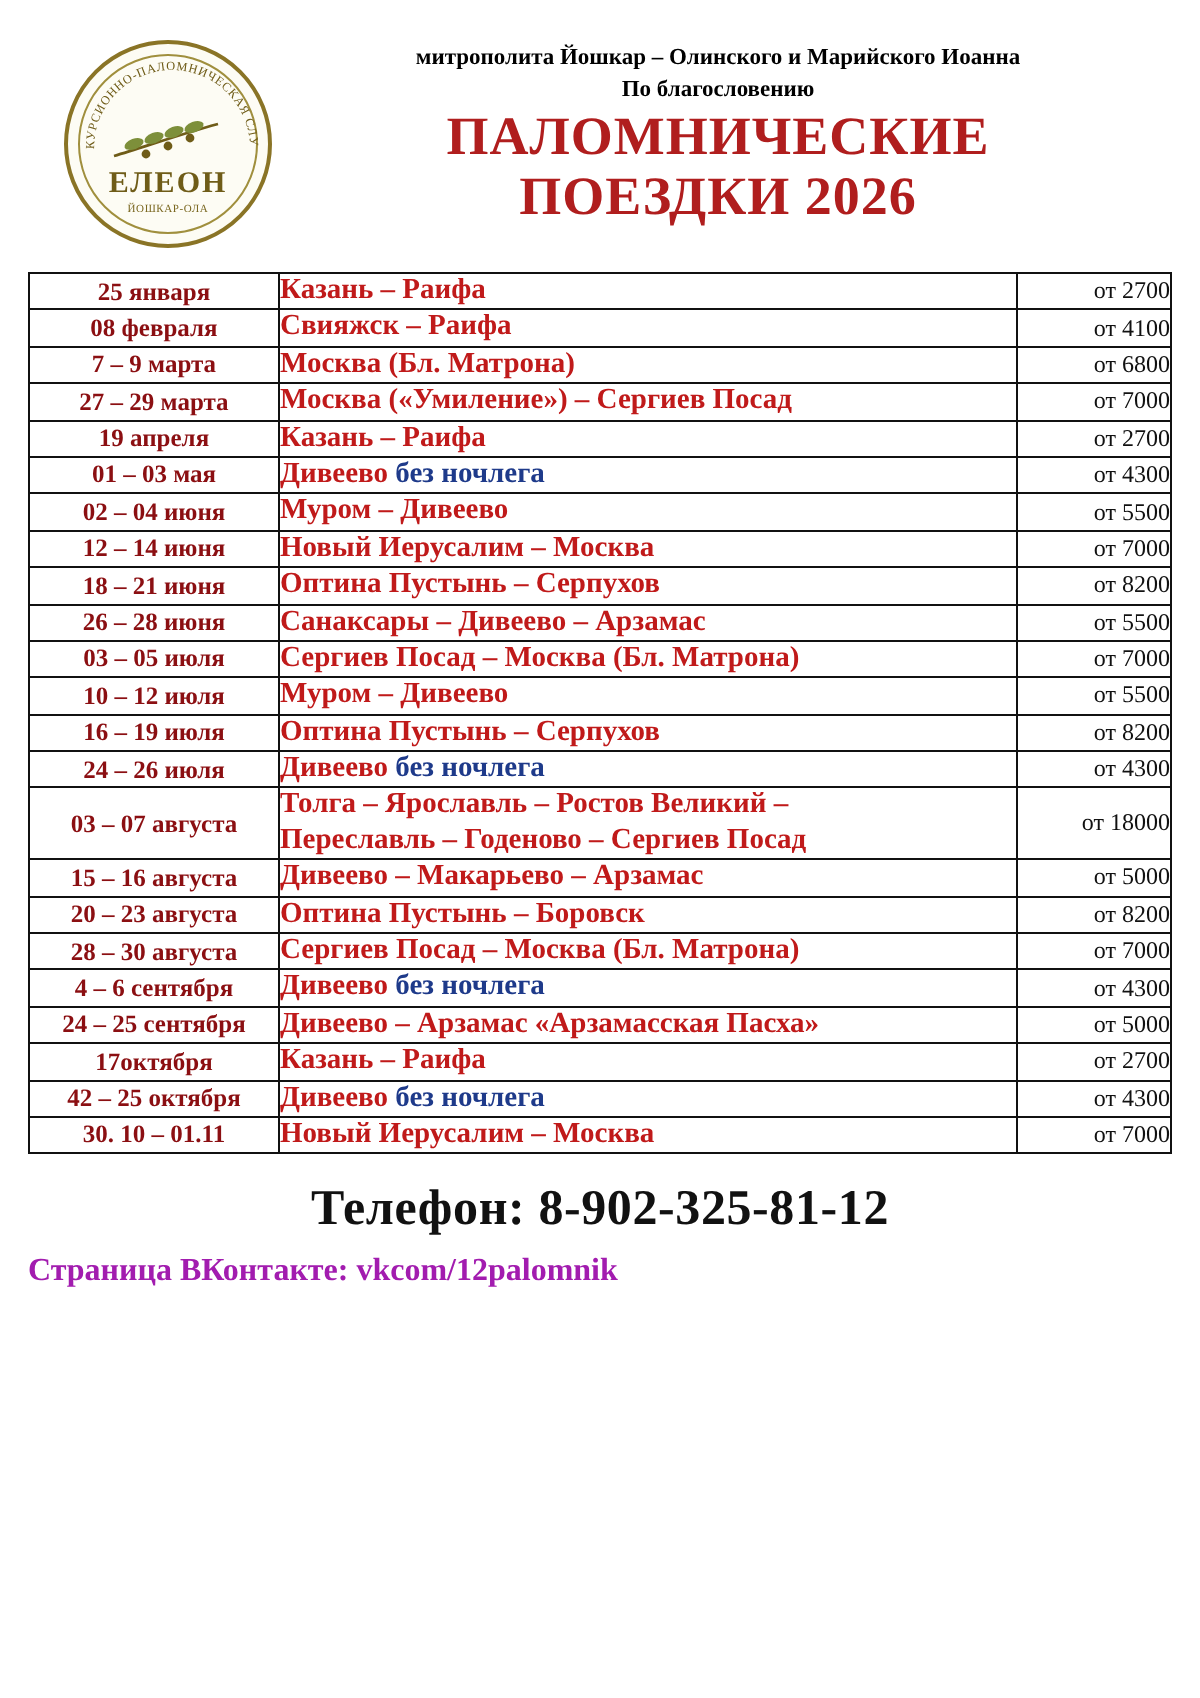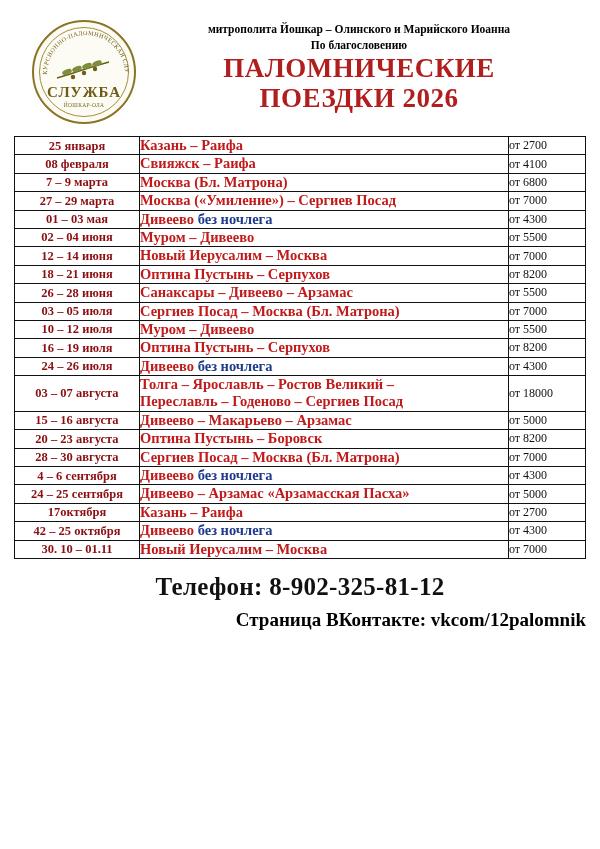--- a/index.html
+++ b/index.html
@@ -136,42 +136,42 @@
   }
   .c-route .plain {
     color: #1e3a8a;
     font-weight: bold;
   }
   .c-route .line2 {
     display: block;
   }
   .c-price {
     width: 76px;
-    text-align: left;
+    text-align: right;
     font-size: 12px;
     color: #111;
     padding: 3px 2px;
     white-space: nowrap;
   }
 
   
   .phone {
     margin-top: 14px;
     text-align: center;
     font-size: 25px;
     font-weight: bold;
     color: #111;
     letter-spacing: .3px;
   }
   .vk {
     margin-top: 8px;
-    text-align: right;
-    font-size: 19px;
-    font-weight: bold;
-    color: #000000;
+    text-align: left;
+    font-size: 16px;
+    font-weight: bold;
+    color: #a21caf;
   }
 </style>
 </head>
 <body>
 
 <div class="page">
 
   <div class="header">
 
     <div class="logo">
@@ -187,21 +187,21 @@
       <svg class="leaf" viewBox="0 0 62 30">
         <path d="M4 22 C 18 18, 34 12, 56 6" stroke="#6f5c18" stroke-width="1.4" fill="none"></path>
         <ellipse cx="14" cy="16" rx="5" ry="2.6" fill="#7d8f3a" transform="rotate(-20 14 16)"></ellipse>
         <ellipse cx="24" cy="13" rx="5" ry="2.6" fill="#7d8f3a" transform="rotate(-20 24 13)"></ellipse>
         <ellipse cx="34" cy="10" rx="5" ry="2.6" fill="#7d8f3a" transform="rotate(-20 34 10)"></ellipse>
         <ellipse cx="44" cy="7.5" rx="5" ry="2.6" fill="#7d8f3a" transform="rotate(-20 44 7.5)"></ellipse>
         <circle cx="20" cy="21" r="2.2" fill="#6f5c18"></circle>
         <circle cx="31" cy="17" r="2.2" fill="#6f5c18"></circle>
         <circle cx="42" cy="13" r="2.2" fill="#6f5c18"></circle>
       </svg>
-      <div class="brand">СЛУЖБА</div>
+      <div class="brand">ЕЛЕОН</div>
       <div class="brand-sub">ЙОШКАР-ОЛА</div>
     </div>
 
     <div class="header-text">
       <div class="bless-line">митрополита Йошкар – Олинского и Марийского Иоанна</div>
       <div class="bless-line">По благословению</div>
       <div class="main-title">
         <div>ПАЛОМНИЧЕСКИЕ</div>
         <div>ПОЕЗДКИ 2026</div>
       </div>
@@ -224,20 +224,25 @@
           <td class="c-date">7 – 9 марта</td>
           <td class="c-route"><span>Москва (Бл. Матрона)</span></td>
           <td class="c-price">от 6800</td>
         </tr>
         <tr>
           <td class="c-date">27 – 29 марта</td>
           <td class="c-route"><span>Москва («Умиление») – Сергиев Посад</span></td>
           <td class="c-price">от 7000</td>
         </tr>
         <tr>
+          <td class="c-date">19 апреля</td>
+          <td class="c-route"><span>Казань – Раифа</span></td>
+          <td class="c-price">от 2700</td>
+        </tr>
+        <tr>
           <td class="c-date">01 – 03 мая</td>
           <td class="c-route"><span>Дивеево</span> <span class="plain">без ночлега</span></td>
           <td class="c-price">от 4300</td>
         </tr>
         <tr>
           <td class="c-date">02 – 04 июня</td>
           <td class="c-route"><span>Муром – Дивеево</span></td>
           <td class="c-price">от 5500</td>
         </tr>
         <tr>

